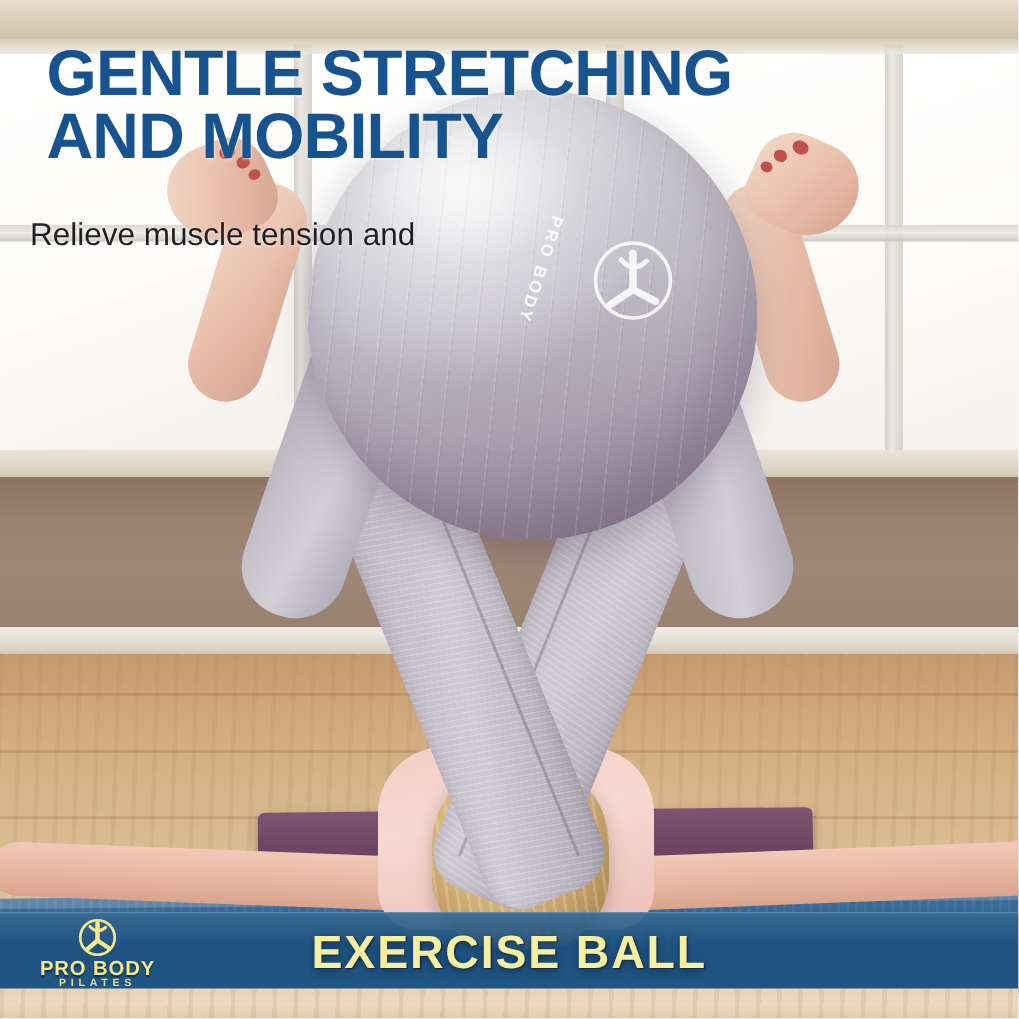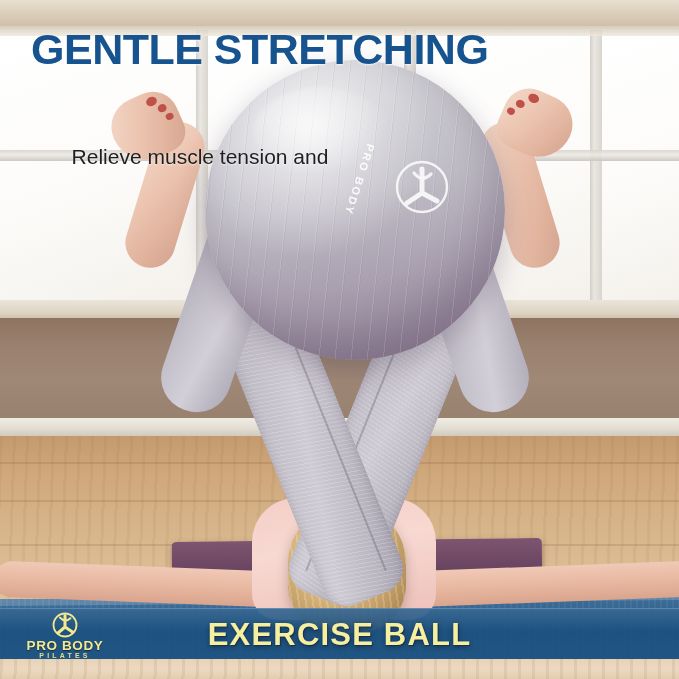--- a/index.html
+++ b/index.html
@@ -219,21 +219,20 @@
     font-size:43px;line-height:.98;font-weight:700;
     color:#17538f;letter-spacing:-.5px;
     text-shadow:0 1px 2px rgba(255,255,255,.75);
   }
   .headline .l2{display:block;}
   .subhead{
     position:absolute;left:20px;top:144px;width:360px;
     font-size:21px;line-height:1.28;font-weight:400;
     color:#1f1f23;
     text-shadow:0 1px 2px rgba(255,255,255,.65);
-    text-align:center;
   }
 
   
   .banner{
     position:absolute;left:0;top:608px;width:679px;height:51px;
     background:linear-gradient(180deg, rgba(32,86,133,.92) 0%, rgba(28,80,126,.90) 46%, rgba(31,85,131,.93) 100%);
     border-top:1px solid rgba(160,195,225,.45);
     border-bottom:1px solid rgba(16,48,78,.6);
     overflow:hidden;
   }
@@ -348,20 +347,21 @@
     <div class="ball-logo-text">PRO BODY</div>
     <svg class="ball-logo" viewBox="0 0 86 84">
       <circle cx="48" cy="44" r="25" fill="none" stroke="rgba(255,255,255,.92)" stroke-width="2.4"></circle>
       <path d="M48 26 L48 50 M48 50 L33 60 M48 50 L63 58" stroke="rgba(255,255,255,.95)" stroke-width="5" stroke-linecap="round" fill="none"></path>
       <path d="M40 30 Q48 40 57 31" stroke="rgba(255,255,255,.9)" stroke-width="3.2" fill="none" stroke-linecap="round"></path>
     </svg>
   </div>
 
   <div class="headline">
     <span class="l1">GENTLE STRETCHING</span>
+    <span class="l2">AND MOBILITY</span>
   </div>
 
   <div class="subhead">
     <span>Relieve muscle tension and</span><br>
   </div>
 
   <div class="banner">
     <div class="banner-sheen"></div>
 
     <div class="banner-title">EXERCISE BALL</div>

